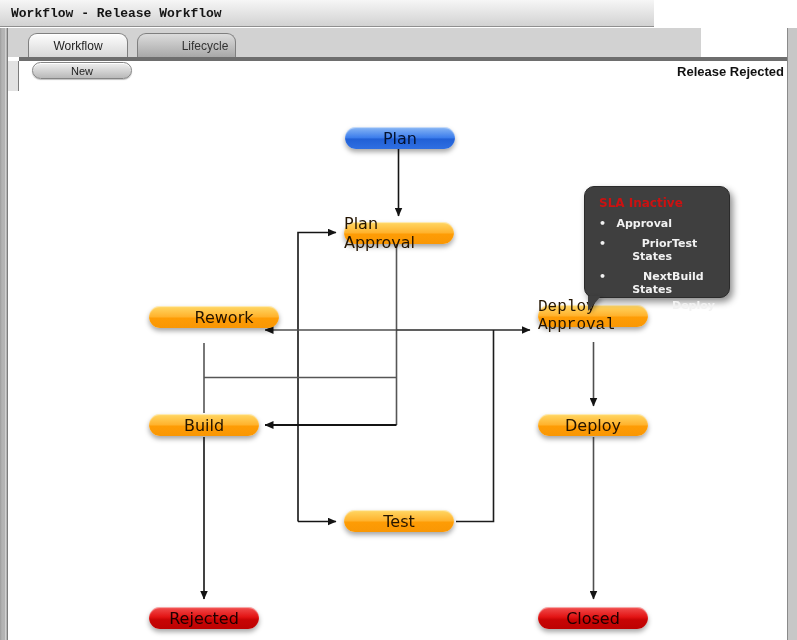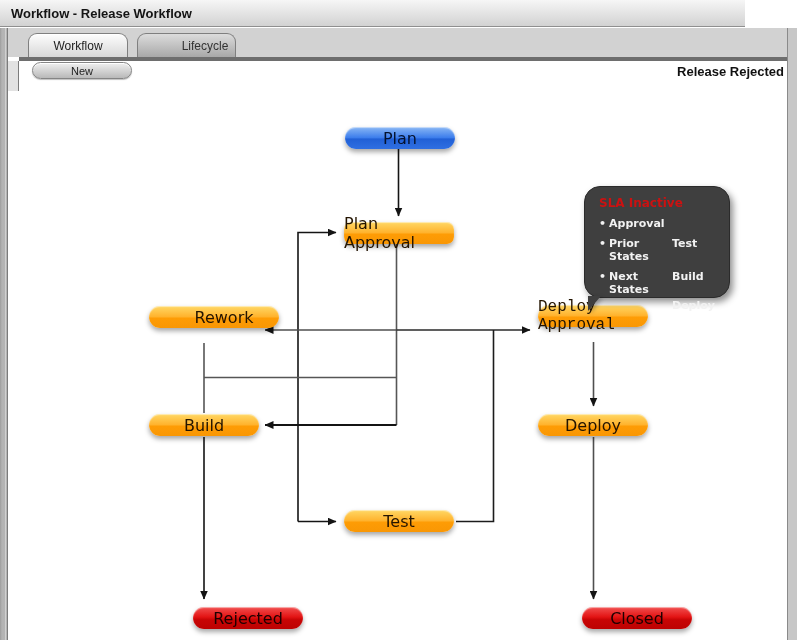--- a/index.html
+++ b/index.html
@@ -3,29 +3,29 @@
 <meta charset="utf-8">
 <style>
   html,body{margin:0;padding:0;}
   body{
     width:797px;height:640px;position:relative;overflow:hidden;
     background:#ffffff;font-family:"Liberation Sans",sans-serif;
     -webkit-font-smoothing:antialiased;
   }
   
   .titlebar{
-    position:absolute;left:0;top:0;width:745px;height:27px;
+    position:absolute;left:0;top:0;width:654px;height:27px;
     background:linear-gradient(#f6f6f6,#d2d2d2);
-    border-bottom:1px solid #8f8f8f;box-sizing:border-box;
+    border-bottom:1px solid #8f8f8f;box-sizing:border-box;font-family:Liberation Mono, monospace;
   }
   .titlebar .title{
     position:absolute;left:11px;top:6px;font-size:13px;font-weight:bold;color:#141414;
   }
   .tabstrip{
-    position:absolute;left:0;top:28px;width:797px;height:30px;background:#d2d2d2;
+    position:absolute;left:0;top:28px;width:701px;height:30px;background:#d2d2d2;
   }
   .tab{
     position:absolute;top:5px;height:24px;box-sizing:border-box;
     border:1px solid #7f7f7f;border-bottom:none;border-radius:9px 9px 0 0;
     font-size:12px;display:flex;align-items:center;justify-content:center;
   }
   .tab.active{
     left:28px;width:100px;background:linear-gradient(#fdfdfd,#d8d8d8);
     color:#1d1d1d;box-shadow:inset 0 1px 0 #ffffff;
   }
@@ -72,52 +72,51 @@
     background:linear-gradient(#8ab8f5 0%,#3d7eec 48%,#2160d6 55%,#2f6fe2 100%);
     color:#04122e;
   }
   .node.active{
     background:linear-gradient(#ffd866 0%,#ffb32e 48%,#fe9c05 56%,#f99704 100%);
     color:#241400;
   }
   .node.end{
     background:linear-gradient(#f25050 0%,#e31414 45%,#c80505 58%,#bd0202 100%);
     color:#1e0000;
-    margin-left:44px;
   }
   .n-plan{left:345px;top:127px;}
-  .n-plan-approval{left:344px;top:222px;border-radius:7px;}
+  .n-plan-approval{left:344px;top:222px;}
   .n-rework{left:149px;top:306px;padding-left:20px;}
   .n-deploy-approval{left:538px;top:305px;font-family:Liberation Mono, monospace;}
   .n-build{left:149px;top:414px;}
   .n-deploy{left:538px;top:414px;}
   .n-test{left:344px;top:510px;}
   .n-rejected{left:149px;top:607px;}
   .n-closed{left:538px;top:607px;}
   
   .tooltip{
     position:absolute;left:584px;top:186px;width:146px;height:112px;
-    background:#3f3f3f;border:1px solid #2b2b2b;border-radius:16px;box-sizing:border-box;
+    background:#3f3f3f;border:1px solid #2b2b2b;border-radius:10px;box-sizing:border-box;
     box-shadow:3px 4px 7px rgba(0,0,0,0.45);
     font-family:"DejaVu Sans",sans-serif;
   }
   .tt-tail{
     position:absolute;left:588px;top:296px;width:0;height:0;
     border-top:15px solid #3f3f3f;border-right:13px solid transparent;
     filter:drop-shadow(2px 2px 2px rgba(0,0,0,0.35));
   }
   .tt-title{
     margin:9px 0 4px 14px;font-size:12px;font-weight:bold;color:#cc1111;
   }
   .tt-row{
     display:flex;margin:7px 4px 0 14px;font-size:11px;line-height:13px;
     color:#f2f2f2;font-weight:bold;
   }
   .tt-bullet{width:10px;}
-  .tt-label{width:63px;}
+  .tt-label{width:63px;text-align:right;}
   .tt-value{flex:1;}
 </style>
 </head>
 <body>
 
 <div class="titlebar">
   <span class="title">Workflow - Release Workflow</span>
 </div>
 
 <div class="tabstrip">

